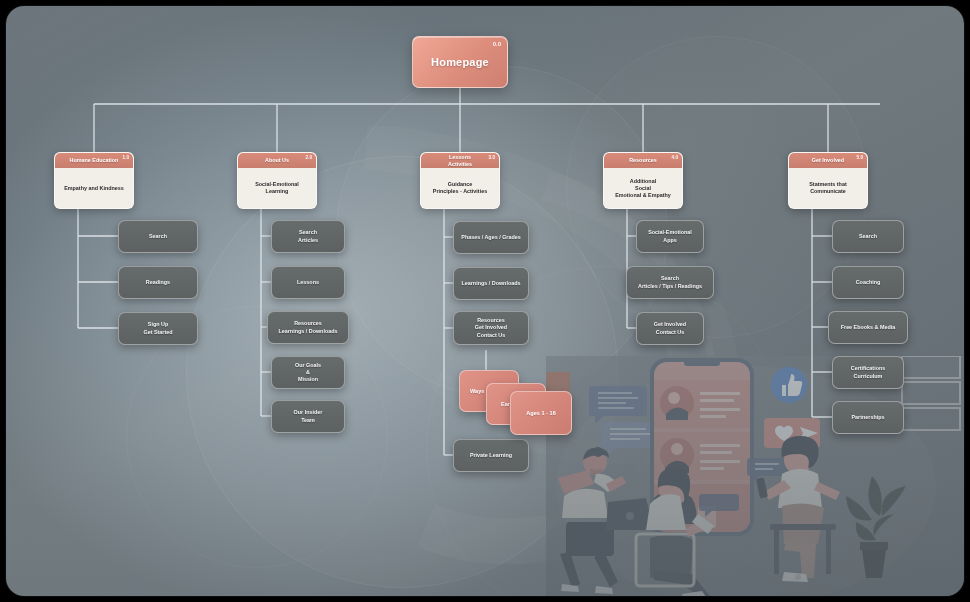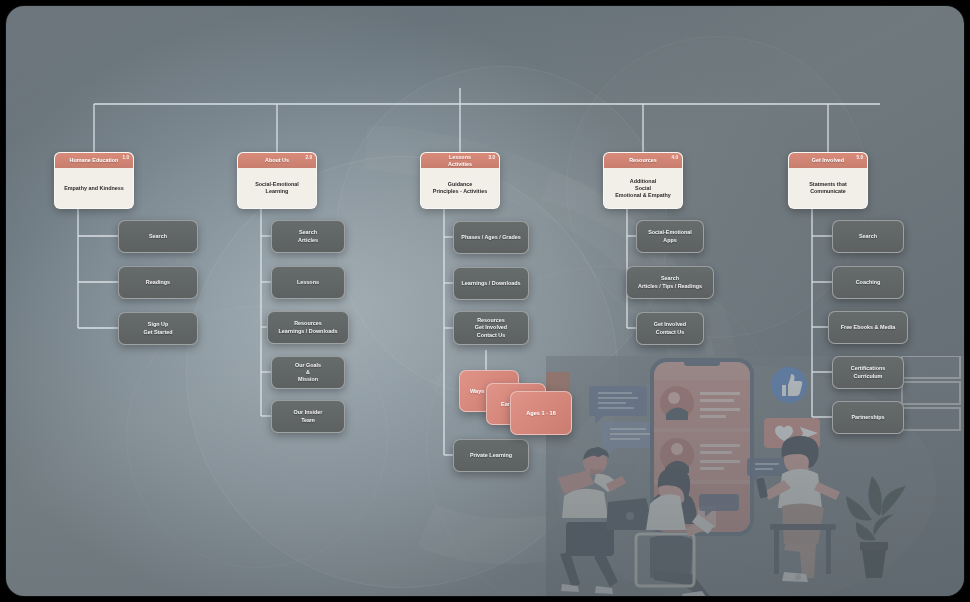--- a/index.html
+++ b/index.html
@@ -292,20 +292,24 @@
 
       <path d="M806,194 L806,411"></path>
       <path d="M806,230 L826,230"></path>
       <path d="M806,276 L826,276"></path>
       <path d="M806,321 L826,321"></path>
       <path d="M806,366 L826,366"></path>
       <path d="M806,411 L826,411"></path>
     </g>
   </svg>
 
+  <div class="node home" style="left:406px;top:30px;">
+    <span class="num">0.0</span>
+    <span class="title">Homepage</span>
+  </div>
 
   <div class="node sec" style="left:48px;top:146px;">
     <div class="bar">
       <span class="lbl">Humane Education</span>
       <span class="num">1.0</span>
     </div>
     <div class="body">
       <span>Empathy and Kindness</span>
     </div>
   </div>

